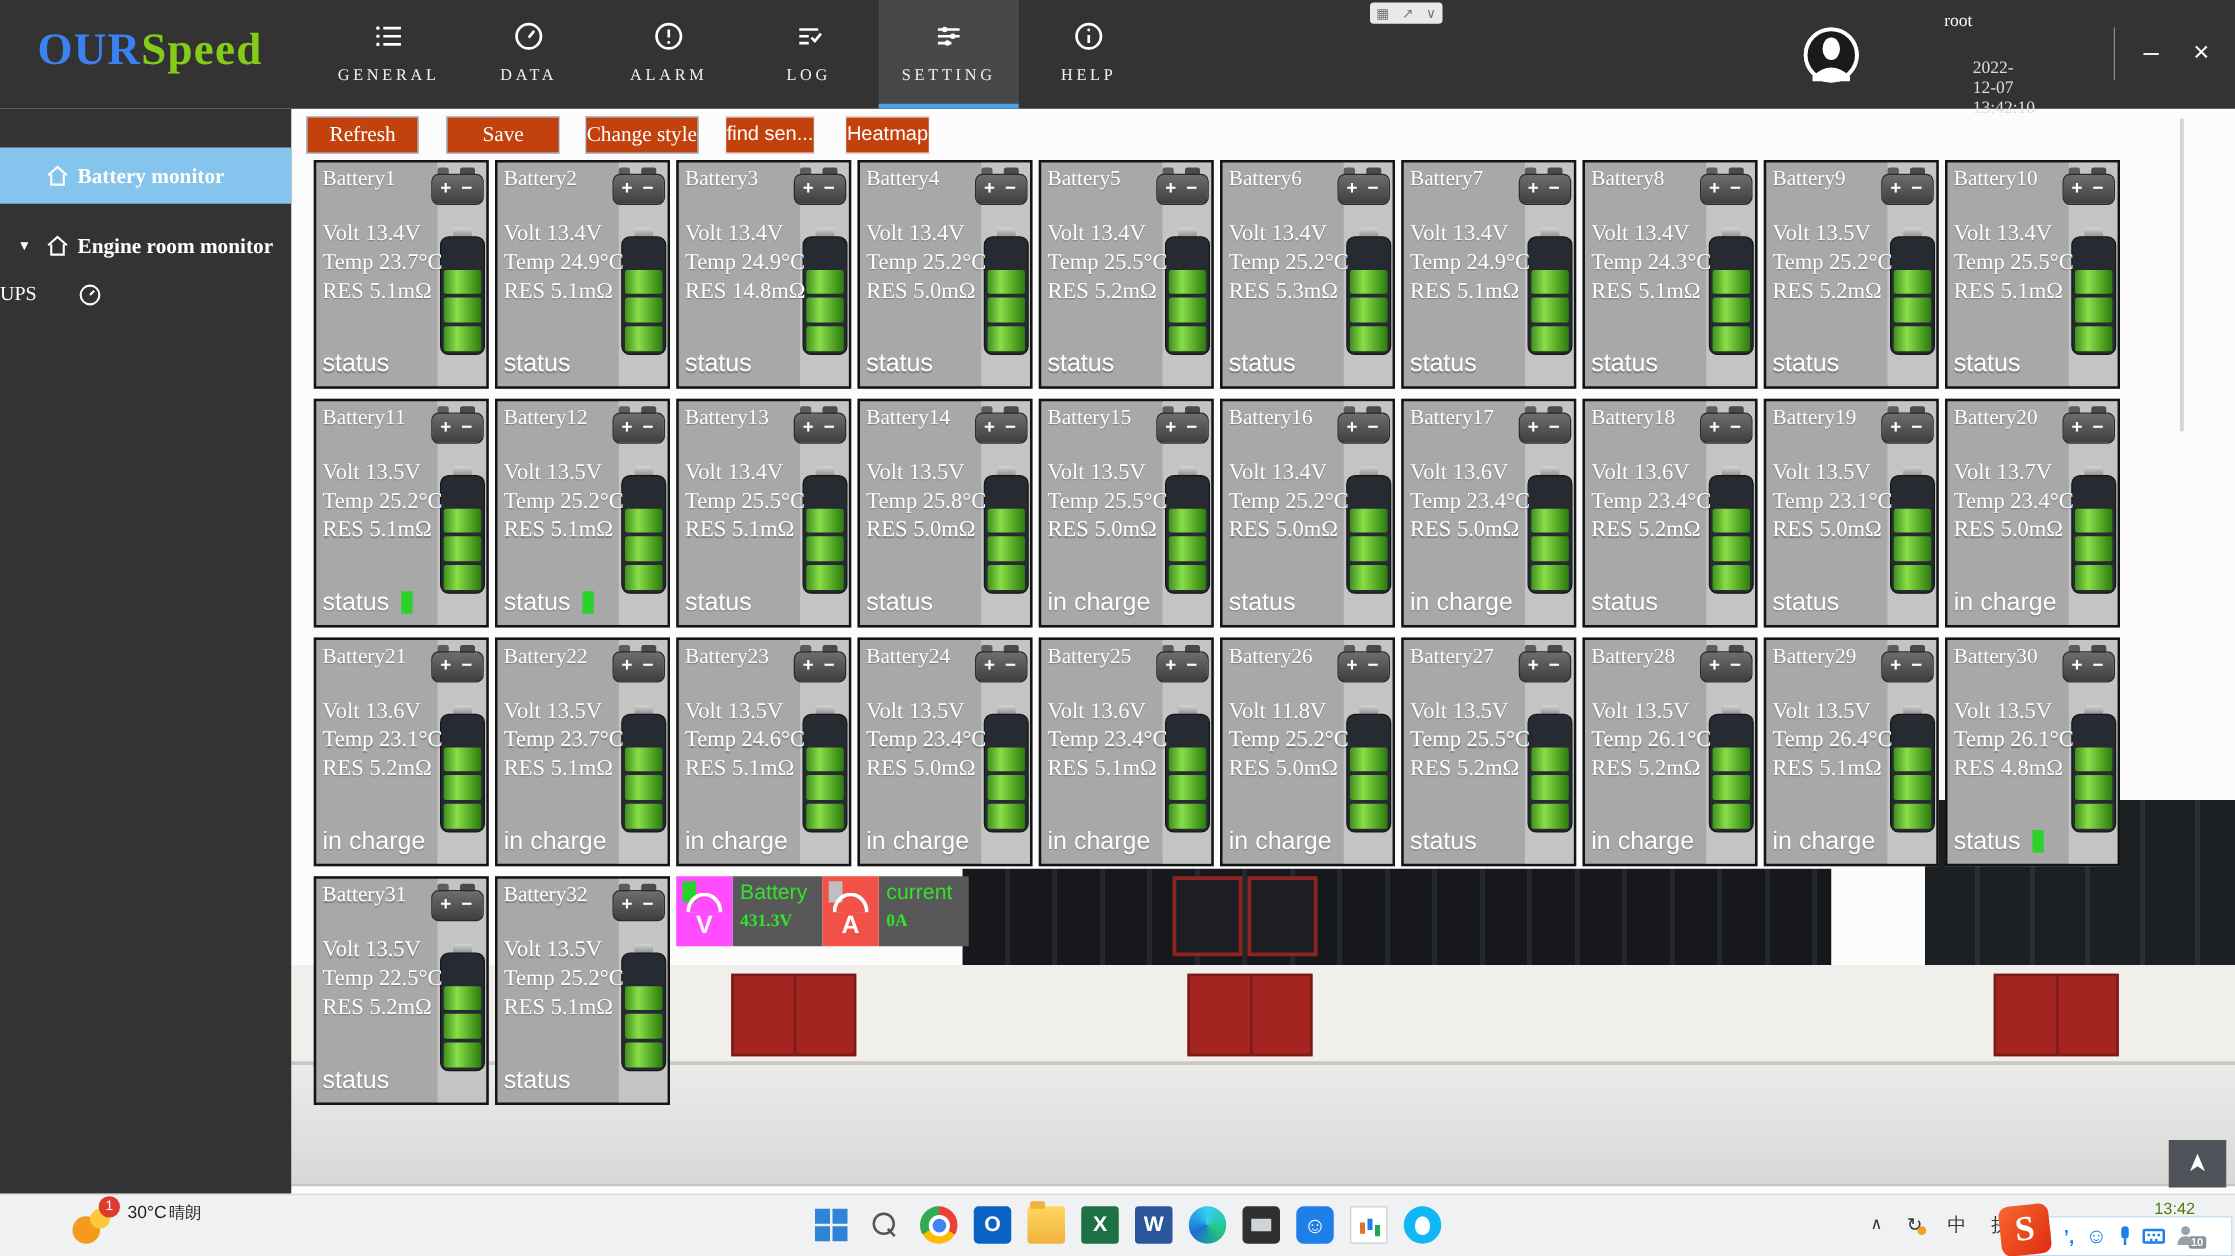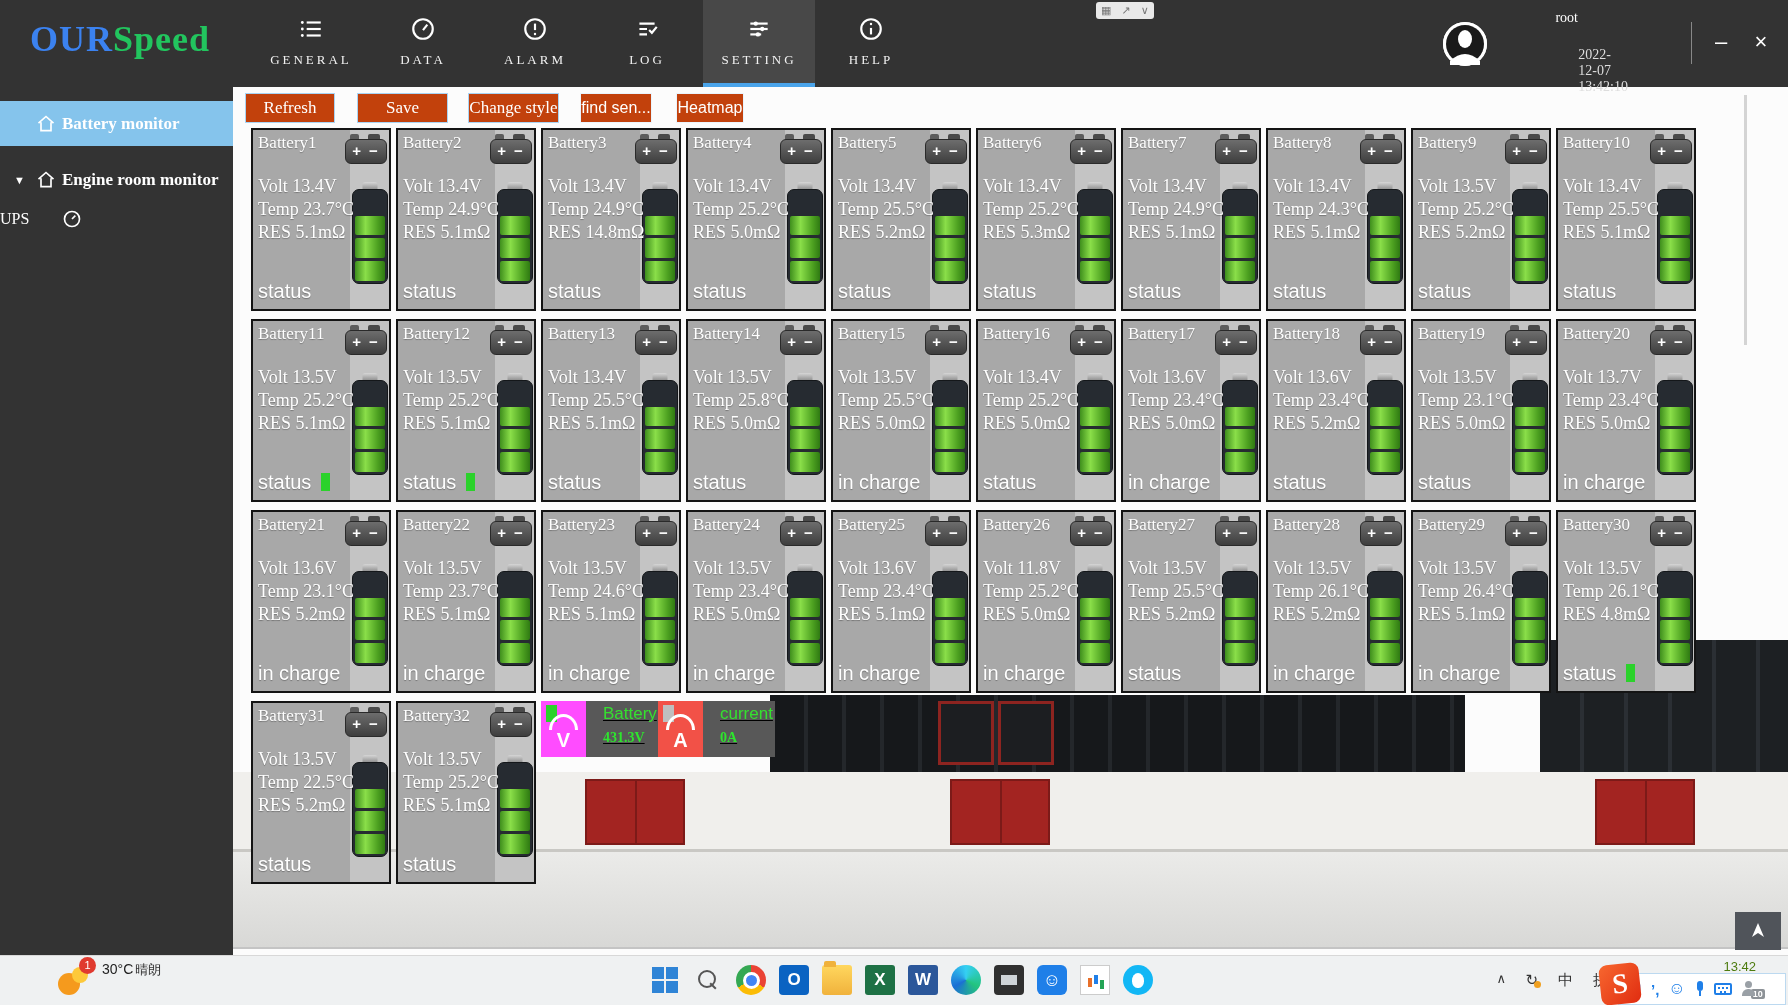--- a/index.html
+++ b/index.html
@@ -4,21 +4,21 @@
 <style>
   * { box-sizing: border-box; margin: 0; padding: 0; }
   body { background:#000; }
   #page { position:relative; width:1788px; height:1005px; overflow:hidden;
           background:#fcfcfc; font-family:"Liberation Serif", serif; }
 
   
   .navbar { position:absolute; left:0; top:0; width:1788px; height:87px; background:#333; z-index:20; }
   .logo { position:absolute; left:30px; top:18px; font-size:36px; font-weight:bold; letter-spacing:1px; }
   .logo .p1 { color:#3b82f0; }
-  .logo .p2 { color:#22c55e; }
+  .logo .p2 { color:#84cc16; }
   .tabs { position:absolute; left:255px; top:0; height:87px; display:flex; }
   .tab { width:112px; height:87px; display:flex; flex-direction:column; align-items:center;
          justify-content:flex-start; padding-top:16px; cursor:pointer; }
   .tab svg { width:26px; height:26px; }
   .tab .tlabel { margin-top:10px; font-size:13px; letter-spacing:3px; color:#f2f2f2; }
   .tab.active { background:#484848; border-bottom:4px solid #4aa4ea; padding-top:16px; }
   .user-block { position:absolute; right:0; top:0; height:87px; }
   .avatar { position:absolute; right:300px; top:21px; width:46px; height:46px; }
   .uname { position:absolute; right:210px; top:10px; font-size:14px; color:#fff; }
   .udate { position:absolute; right:160px; top:47px; font-size:14px; color:#ddd; }
@@ -27,21 +27,21 @@
              font-family:"Liberation Sans",sans-serif; text-align:center; line-height:28px; cursor:pointer; }
   .btn-min { right:52px; }
   .btn-close { right:12px; }
   .mini-tb { position:absolute; left:1096px; top:2px; width:58px; height:17px; background:#e9e9e9;
              border-radius:3px; display:flex; align-items:center; justify-content:space-around;
              color:#777; font-size:11px; z-index:30; font-family:"Liberation Sans",sans-serif; }
 
   
   .sidebar { position:absolute; left:0; top:87px; width:233px; height:868px; background:#333; z-index:15; }
   .side-item { position:relative; color:#fff; font-weight:bold; font-size:17px; cursor:pointer; }
-  .si-batt { margin-top:14px; height:45px; line-height:45px; background:#85c4ec; padding-left:62px; }
+  .si-batt { margin-top:31px; height:45px; line-height:45px; background:#85c4ec; padding-left:62px; }
   .si-engine { margin-top:14px; height:40px; line-height:40px; padding-left:62px; }
   .si-ups { height:38px; line-height:38px; font-weight:normal; font-size:16px; }
   .side-item svg { position:absolute; width:20px; height:20px; top:50%; transform:translateY(-50%); }
   .si-batt svg { left:36px; }
   .si-engine svg { left:36px; }
   .si-ups svg { left:62px; }
   .expander { position:absolute; left:14px; top:50%; transform:translateY(-50%); font-size:11px; color:#fff; }
 
   
   .btn { position:absolute; top:93px; height:30px; background:#c2410c; border:1px solid #a9d4f4;
@@ -110,21 +110,21 @@
   
   .meters { grid-column:3 / 5; grid-row:4; align-self:start; display:flex; height:56px; width:234px; }
   .m-ico { position:relative; width:45px; height:56px; flex:none; }
   .m-ico.v { background:#ff4cff; } .m-ico.a { background:#f25147; }
   .m-arc { position:absolute; top:13px; left:8px; right:8px; height:16px; border:3px solid #fff;
            border-bottom:none; border-radius:100% 100% 0 0 / 200% 200% 0 0; }
   .m-letter { position:absolute; bottom:5px; width:100%; text-align:center; color:#fff;
               font-family:"Liberation Sans",sans-serif; font-size:20px; font-weight:bold; }
   .m-led { position:absolute; top:4px; left:5px; width:11px; height:17px; }
   .m-ico.v .m-led { background:#2bd22b; } .m-ico.a .m-led { background:#bfbfbf; }
-  .m-panel { width:72px; height:56px; background:#585858; padding:3px 17px; flex:none; overflow:hidden;text-decoration:underline; }
+  .m-panel { width:72px; height:56px; background:#585858; padding:3px 6px; flex:none; overflow:hidden; }
   .m-label { font-family:"Liberation Sans",sans-serif; font-size:17px; color:#35e02f; white-space:nowrap; }
   .m-value { margin-top:6px; font-size:14px; font-weight:bold; color:#2ee52e; white-space:nowrap; }
 
   
   .taskbar { position:absolute; left:0; top:955px; width:1788px; height:50px; background:#eff1f2;
              border-top:1px solid #d8d8d8; font-family:"Liberation Sans",sans-serif; z-index:40; }
   .weather { position:absolute; left:58px; top:5px; display:flex; gap:10px; cursor:pointer; }
   .sun { position:relative; width:34px; height:36px; }
   .sun::before { content:""; position:absolute; left:0; bottom:2px; width:22px; height:22px;
                  border-radius:50%; background:#f59a1d; }

